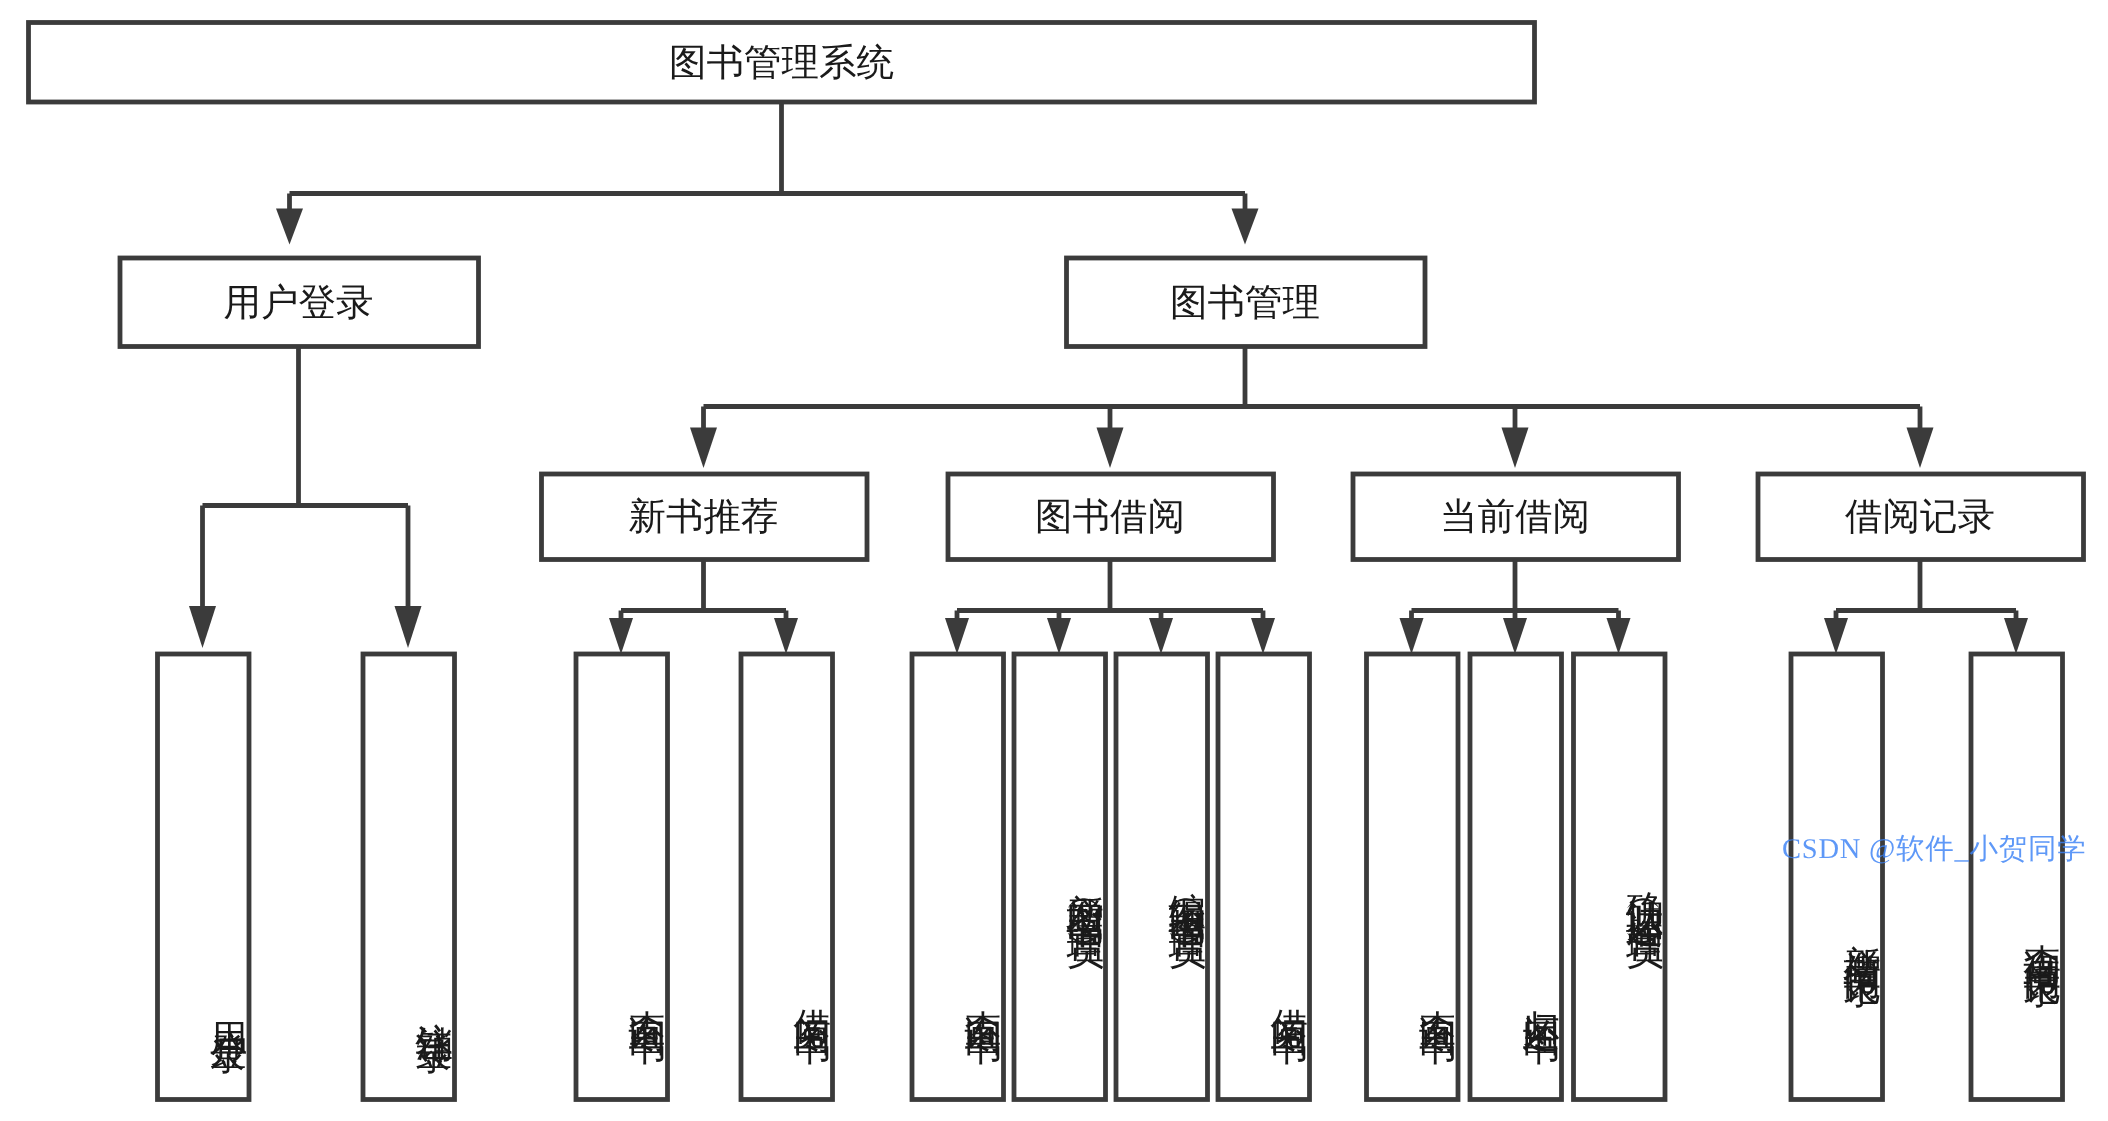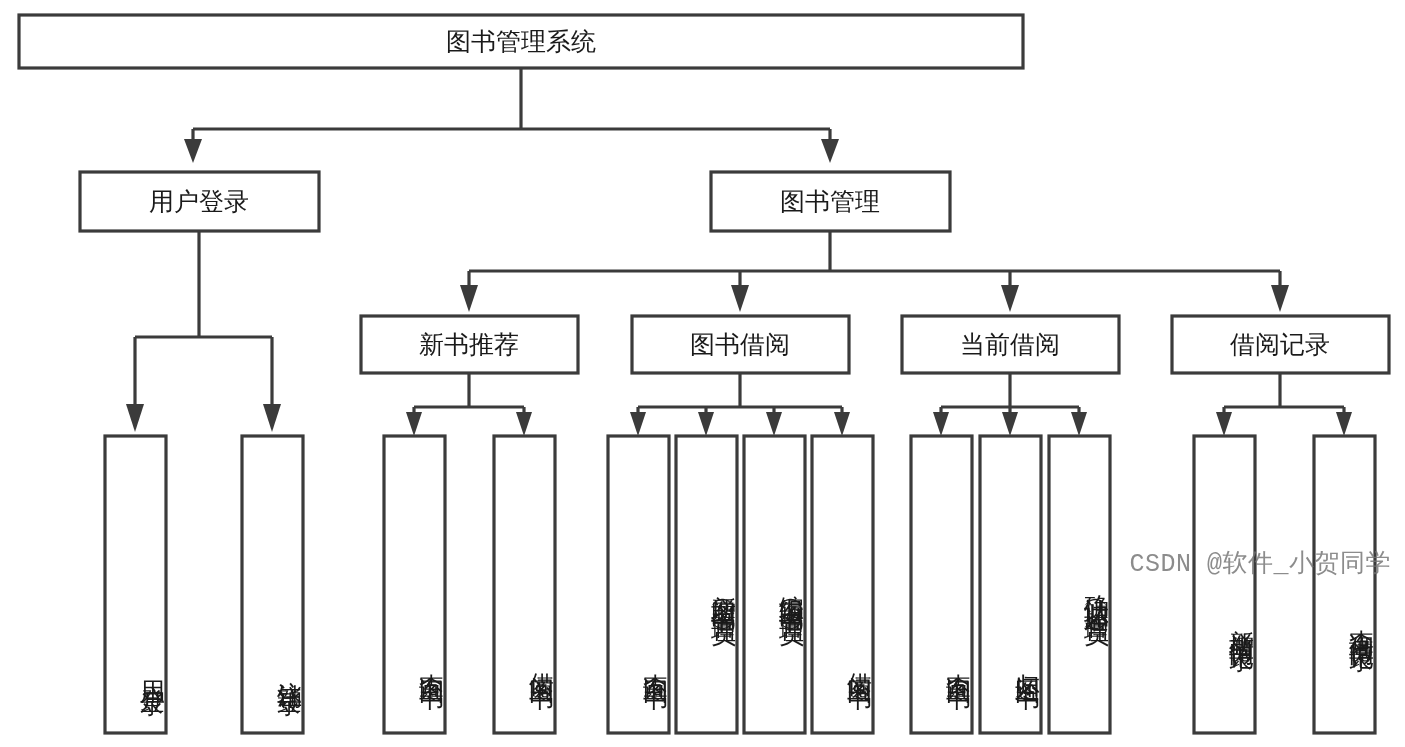--- a/index.html
+++ b/index.html
@@ -62,23 +62,23 @@
     white-space: nowrap;
     display: flex;
     align-items: flex-start;
     justify-content: center;
     pointer-events: none;
   }
   .watermark {
     position: absolute;
     right: 14px;
     bottom: 6px;
-    font-family: Liberation Mono, monospace;
-    font-size: 25px;
-    color: #737373;
+    font-family: Liberation Serif, serif;
+    font-size: 19px;
+    color: #3b82f6;
     opacity: 0.82;
     white-space: nowrap;
     letter-spacing: 0.5px;
   }
 </style>
 </head>
 <body>
 
 <div id="diagram-root">
 

